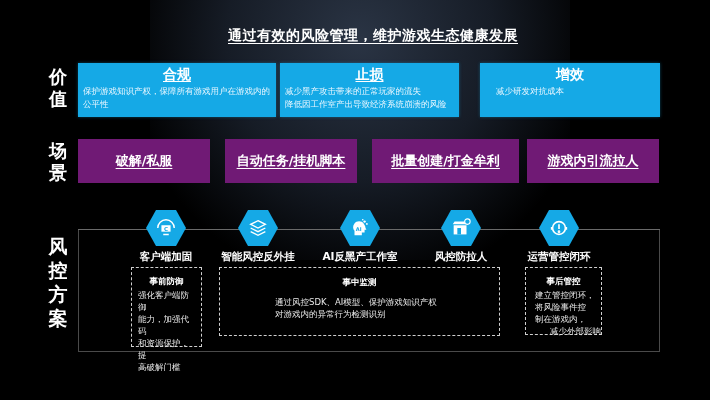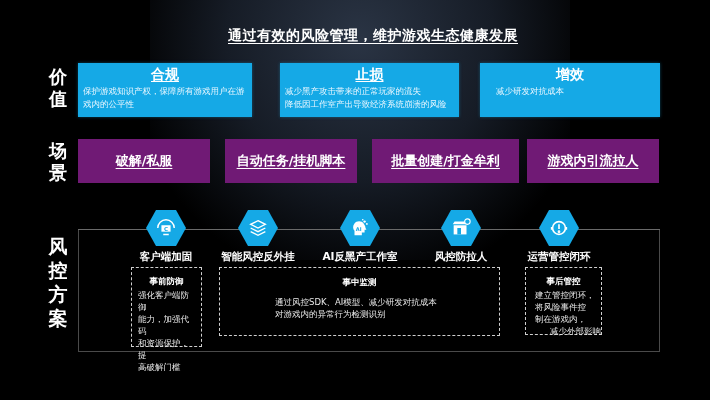--- a/index.html
+++ b/index.html
@@ -85,21 +85,21 @@
 <div class="row-label" style="top:66px;">
   <span>价值</span>
 </div>
 <div class="row-label" style="top:140px;">
   <span>场景</span>
 </div>
 <div class="row-label" style="top:234px; font-size:19px; line-height:24px;">
   <span>风控方案</span>
 </div>
 
-<div class="value-card" style="left:78px; width:174px;">
+<div class="value-card" style="left:78px; width:198px;">
   <span class="vc-title">合规</span>
   <span class="vc-desc">保护游戏知识产权，保障所有游戏用户在游戏内的公平性</span>
 </div>
 <div class="value-card" style="left:280px; width:179px;">
   <span class="vc-title">止损</span>
   <span class="vc-desc" style="padding-top:2px;">
     <span style="display:block;">减少黑产攻击带来的正常玩家的流失</span>
     <span style="display:block;">降低因工作室产出导致经济系统崩溃的风险</span>
   </span>
 </div>
@@ -189,21 +189,21 @@
 <div class="dash-box" style="left:131px; top:267px; width:71px; height:80px; padding:7px 6px 0 6px;">
   <span class="db-title">事前防御</span>
   <span class="db-text" style="margin-top:2px;">强化客户端防御</span>
   <span class="db-text">能力，加强代码</span>
   <span class="db-text">和资源保护，提</span>
   <span class="db-text">高破解门槛</span>
 </div>
 
 <div class="dash-box" style="left:219px; top:267px; width:281px; height:69px; padding:8px 0 0 0;">
   <span class="db-title">事中监测</span>
-  <span class="db-text" style="margin-top:8px; padding-left:55px;">通过风控SDK、AI模型、减少研发对抗成本</span>
+  <span class="db-text" style="margin-top:8px; padding-left:55px;">通过风控SDK、AI模型、保护游戏知识产权</span>
   <span class="db-text" style="padding-left:55px;">对游戏内的异常行为检测识别</span>
 </div>
 
 <div class="dash-box" style="left:525px; top:267px; width:77px; height:68px; padding:7px 0 0 0;">
   <span class="db-title">事后管控</span>
   <span class="db-text" style="margin-top:2px; padding-left:9px;">建立管控闭环，</span>
   <span class="db-text" style="padding-left:9px;">将风险事件控</span>
   <span class="db-text" style="padding-left:9px;">制在游戏内，</span>
   <span class="db-text" style="padding-left:9px;text-align:right;">减少外部影响</span>
 </div>

